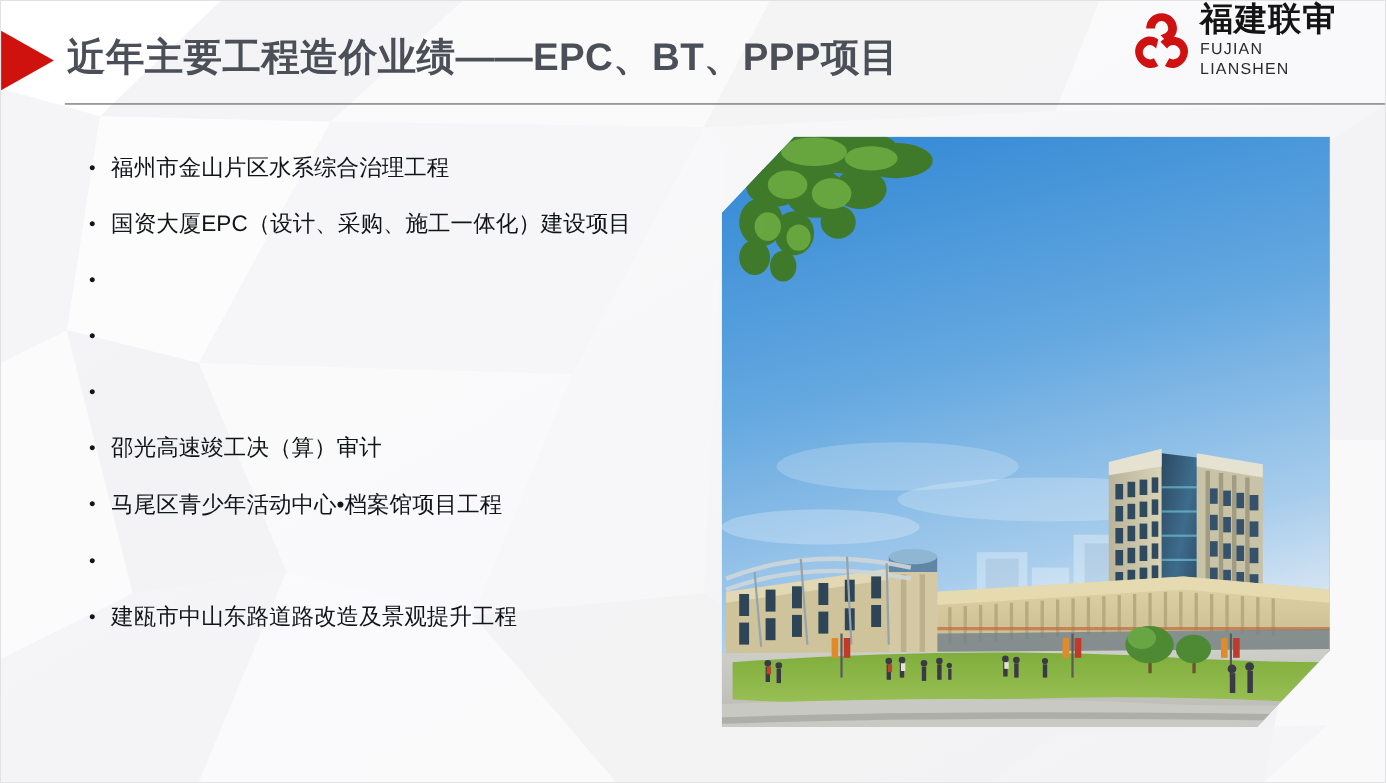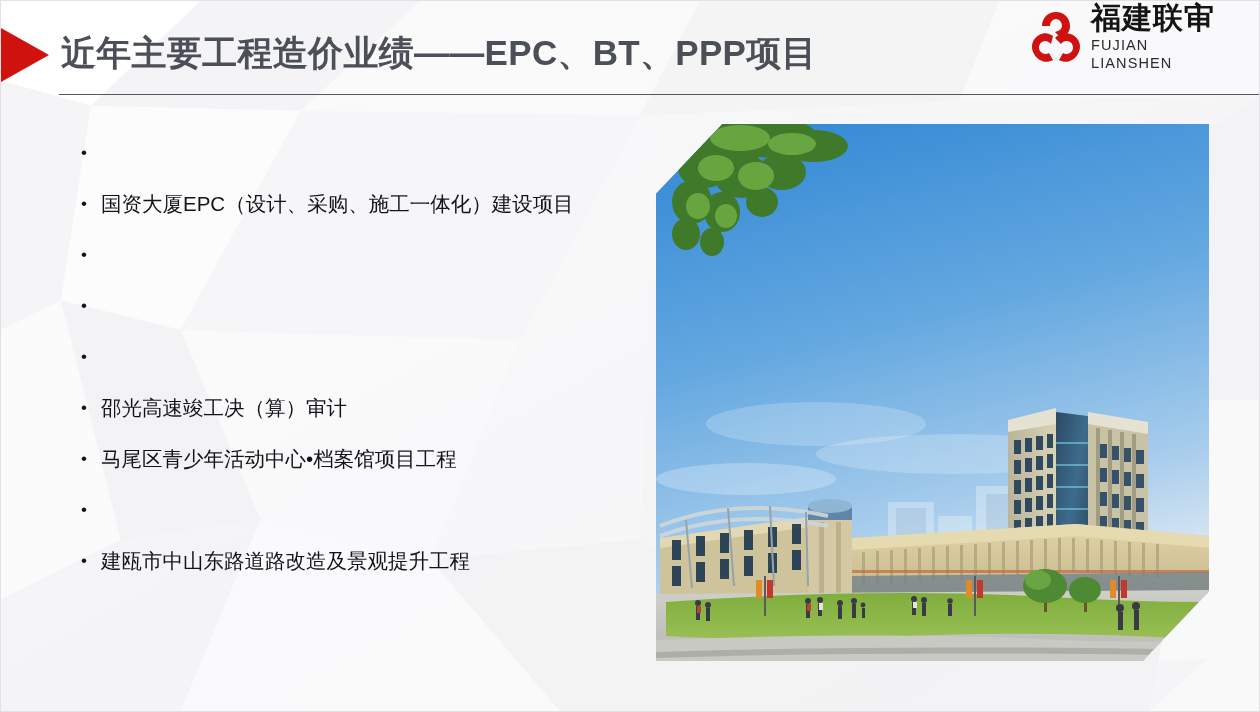--- a/index.html
+++ b/index.html
@@ -212,20 +212,21 @@
       <div class="logo-words">
         <div class="logo-cn">福建联审</div>
         <div class="logo-en">FUJIAN LIANSHEN</div>
       </div>
     </div>
   </div>
 
   <div class="bullet-list">
     <div class="bullet-item">
       <span class="bullet-dot">•</span>
+      <span class="bullet-text">福州市金山片区水系综合治理工程</span>
     </div>
     <div class="bullet-item">
       <span class="bullet-dot">•</span>
       <span class="bullet-text">国资大厦EPC（设计、采购、施工一体化）建设项目</span>
     </div>
     <div class="bullet-item">
       <span class="bullet-dot">•</span>
     </div>
     <div class="bullet-item">
       <span class="bullet-dot">•</span>

